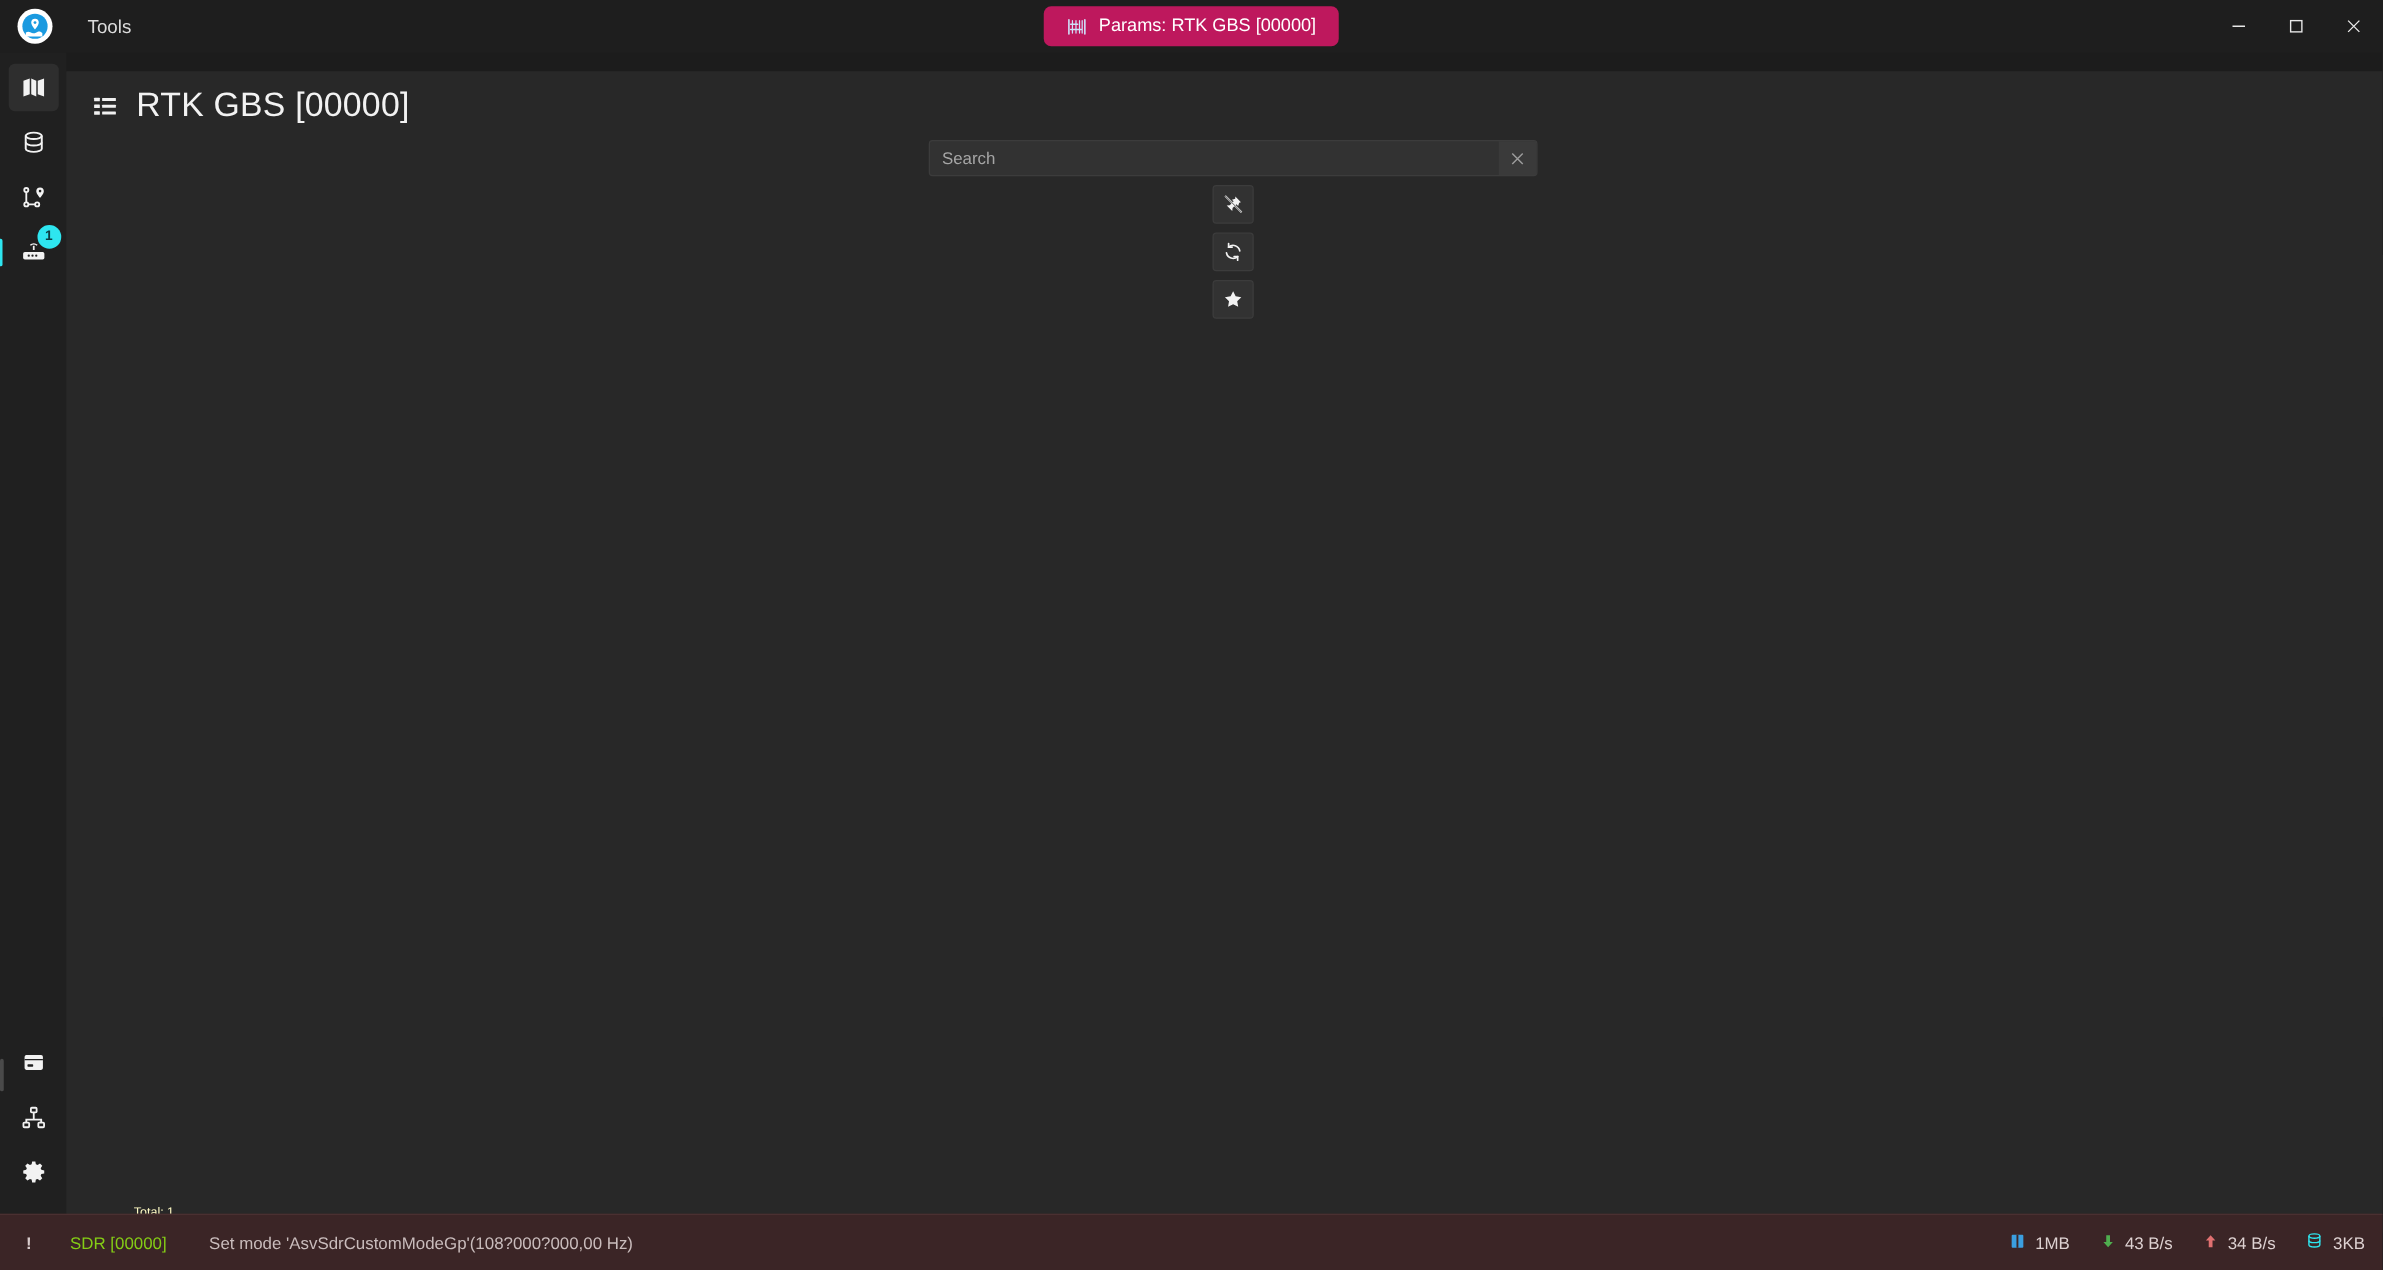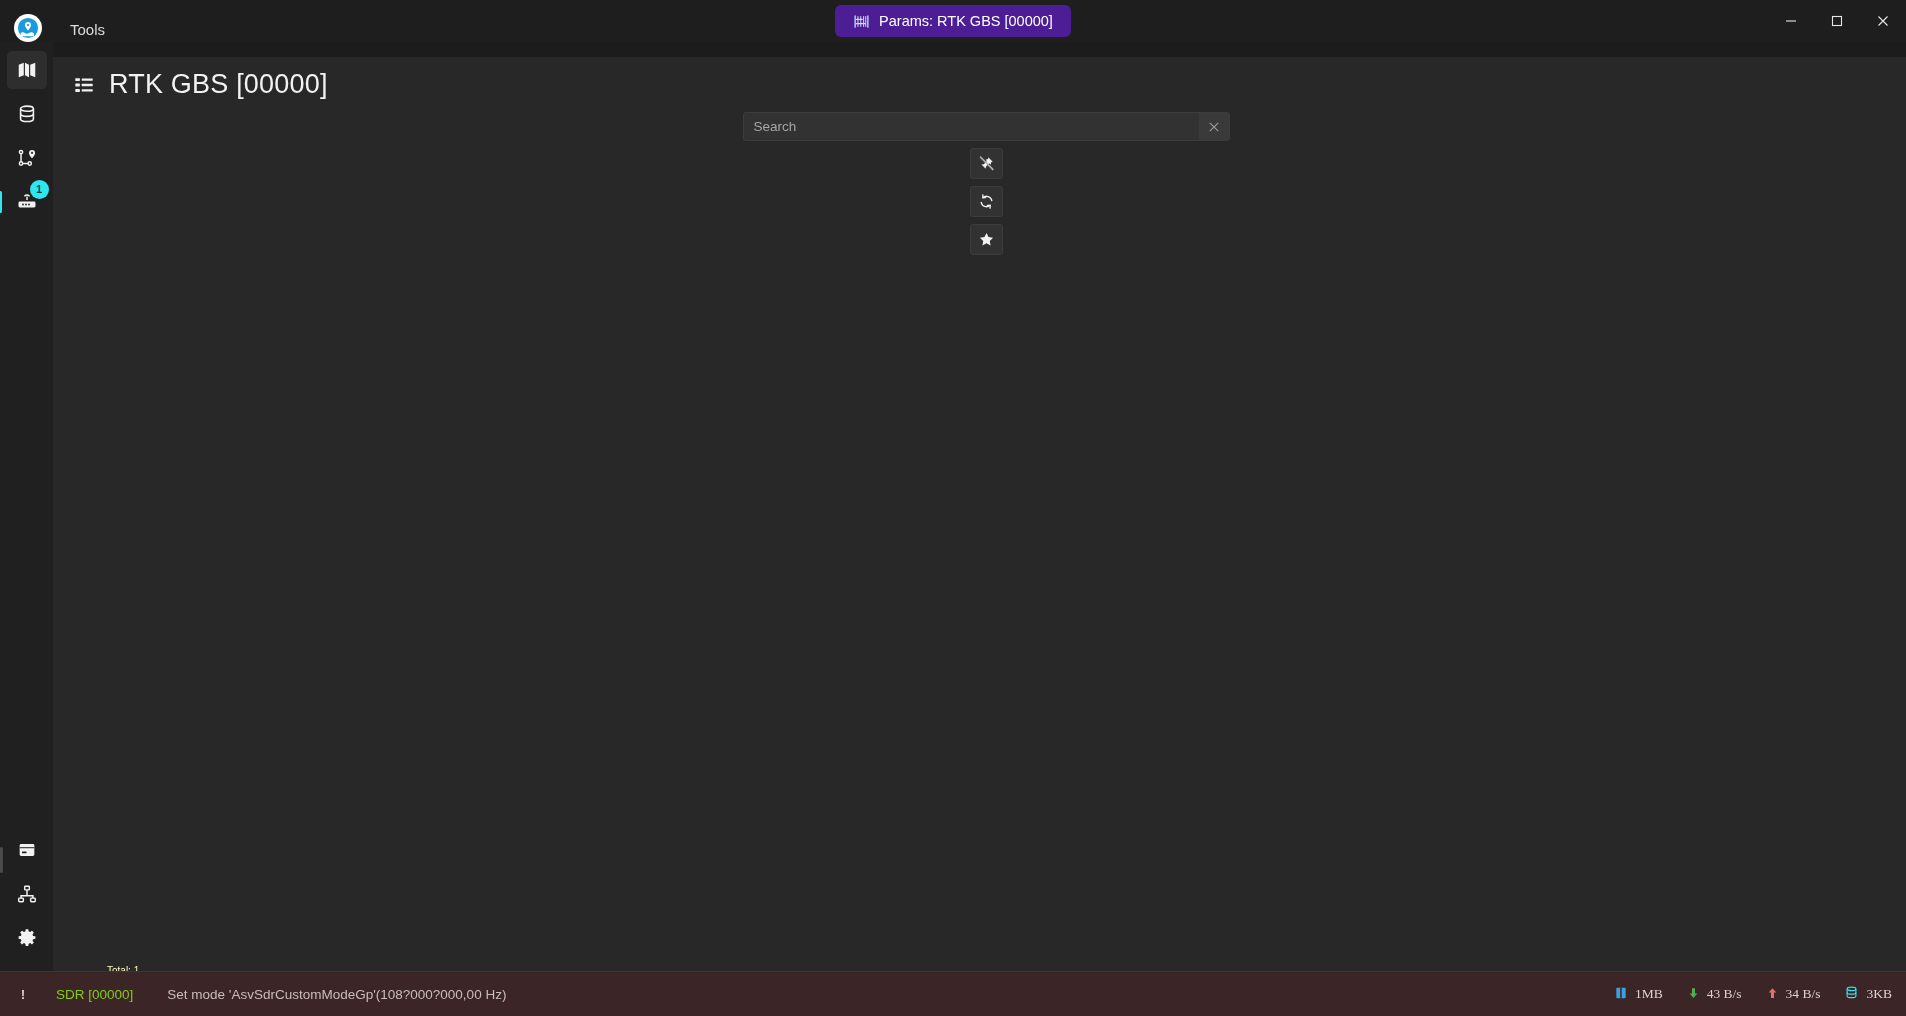--- a/index.html
+++ b/index.html
@@ -14,21 +14,21 @@
     -webkit-font-smoothing: antialiased;
   }
 
   
   #titlebar {
     position: absolute;
     left: 0; top: 0;
     width: 1906px; height: 42px;
     background: #1e1e1e;
     display: flex;
-    align-items: flex-end;
+    align-items: center;
   }
   #app-logo {
     width: 28px; height: 28px;
     margin-left: 14px;
     border-radius: 50%;
     background: #ffffff;
     display: flex; align-items: center; justify-content: center;
     flex: 0 0 auto;
   }
   #app-logo svg { display: block; }
@@ -51,21 +51,21 @@
     pointer-events: none;
   }
   .doc-tab {
     pointer-events: auto;
     display: flex;
     align-items: center;
     gap: 9px;
     height: 32px;
     padding: 0 18px;
     border-radius: 6px;
-    background: #4c1d95;
+    background: #be185d;
     color: #ffffff;
     font-size: 14.5px;
     cursor: pointer;
     white-space: nowrap;
   }
   .doc-tab .tab-ico { display: flex; align-items: center; }
 
   #winctl {
     position: absolute;
     right: 0; top: 0;
@@ -256,21 +256,21 @@
     align-items: center;
     gap: 0;
     padding-right: 14px;
   }
   .stat-group {
     display: flex; align-items: center; gap: 7px;
     margin-left: 24px;
     color: #ded2d2;
     cursor: default;
   }
-  .stat-group .sv { font-size: 13.5px; font-family: Liberation Serif, serif; }
+  .stat-group .sv { font-size: 13.5px; }
 </style>
 </head>
 <body>
 
 <div id="titlebar">
   <div id="app-logo">
     <svg width="22" height="22" viewBox="0 0 24 24">
       <circle cx="12" cy="12" r="11" fill="#1a9ae0"></circle>
       <path d="M12 5.5a3.3 3.3 0 0 0-3.3 3.3c0 2.5 3.3 6 3.3 6s3.3-3.5 3.3-6A3.3 3.3 0 0 0 12 5.5z" fill="#ffffff"></path>
       <circle cx="12" cy="8.8" r="1.25" fill="#1a9ae0"></circle>

